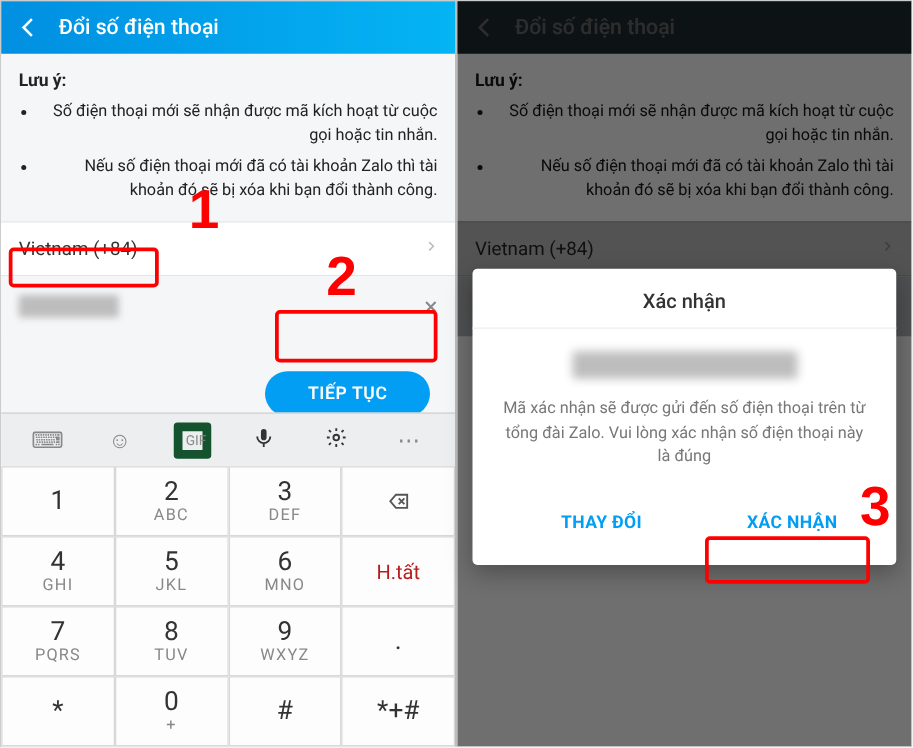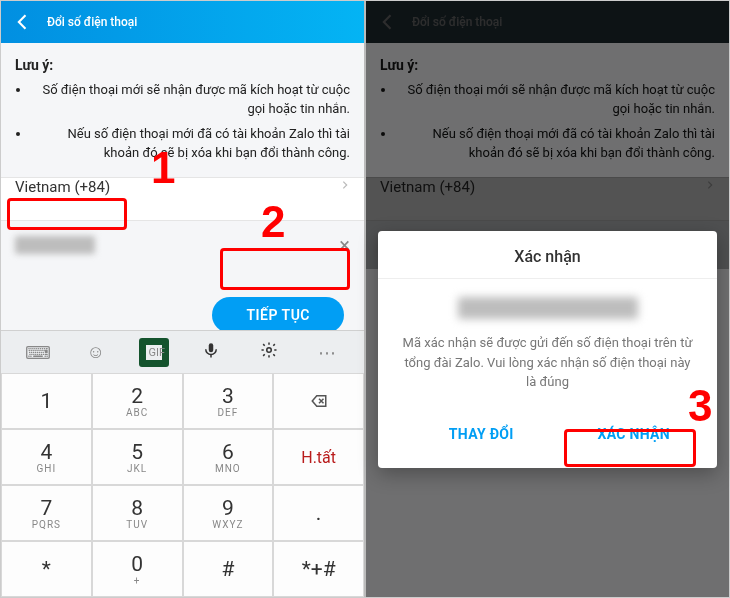--- a/index.html
+++ b/index.html
@@ -3,47 +3,47 @@
 <meta charset="utf-8">
 <style>
   * { box-sizing: border-box; margin: 0; padding: 0; font-family: -apple-system, Roboto, Arial, sans-serif; }
   body { background: #fff; width: 730px; height: 598px; overflow: hidden; }
   .container { display: flex; width: 730px; height: 598px; border: 1px solid #ccc; }
   .pane { width: 364px; height: 596px; position: relative; background: #f5f6f8; }
   .divider { width: 2px; background: #bbb; }
   .header { background: linear-gradient(to right, #018fe1, #04b4f4); height: 42px; display: flex; align-items: center; padding: 0 10px; color: #fff; }
   .back-icon { width: 24px; height: 24px; display: flex; align-items: center; justify-content: center; margin-right: 12px; }
   .back-icon svg { stroke: #fff; }
-  .header-title { font-size: 12px; font-weight: 500; }
+  .header-title { font-size: 17px; font-weight: 500; }
   .note-block { padding: 12px 14px 8px; color: #222; font-size: 13px; line-height: 1.45; }
   .note-title { font-weight: 700; margin-bottom: 6px; font-size: 14px; }
   .note-block ul { list-style: disc; padding-left: 16px; text-align: right; }
   .note-block li { margin-bottom: 6px; }
-  .field-row { background: #fff; border-top: 1px solid #e5e5e5; border-bottom: 1px solid #e5e5e5; height: 44px; display: flex; align-items: flex-start; padding: 0 14px; font-size: 15px; color: #333; position: relative; }
+  .field-row { background: #fff; border-top: 1px solid #e5e5e5; border-bottom: 1px solid #e5e5e5; height: 44px; display: flex; align-items: center; padding: 0 14px; font-size: 15px; color: #333; position: relative; }
   .chevron { margin-left: auto; color: #bbb; }
   .phone-row { height: 48px; padding: 0 14px; display: flex; align-items: center; background: #f5f6f8; position: relative; }
   .phone-blur { width: 80px; height: 18px; background: #bdbdbd; filter: blur(3px); border-radius: 2px; }
   .clear-x { margin-left: auto; color: #888; font-size: 20px; }
   .btn-continue { background: #019ef4; color: #fff; border: none; border-radius: 22px; padding: 10px 34px; font-size: 14px; font-weight: 600; letter-spacing: 0.5px; display: block; margin: 28px 20px 0 auto; }
   .annot { position: absolute; color: #ff0000; font-size: 44px; font-weight: 900; z-index: 50; pointer-events: none; font-family: Arial, sans-serif; }
   .redbox { position: absolute; border: 3px solid #ff0000; border-radius: 4px; z-index: 49; pointer-events: none; }
   
   .kbd { position: absolute; bottom: 0; left: 0; right: 0; background: #eceef0; border-top: 1px solid #d0d0d0; }
   .kbd-toolbar { height: 42px; display: flex; align-items: center; justify-content: space-around; padding: 0 8px; color: #888; }
   .kbd-toolbar span { width: 30px; text-align: center; font-size: 18px; }
   .kbd-grid { display: grid; grid-template-columns: repeat(4, 1fr); }
   .key { height: 56px; border: 0.5px solid #d8d8d8; background: #fdfdfd; display: flex; flex-direction: column; align-items: center; justify-content: center; }
   .key .num { font-size: 21px; color: #333; font-weight: 400; }
-  .key .sub { font-size: 10px; color: #888; letter-spacing: 1px; margin-top: -1px; }
+  .key .sub { font-size: 13px; color: #888; letter-spacing: 1px; margin-top: -1px; }
   .key.func { color: #666; font-size: 15px; }
   .key.blue .num, .key.blue { color: #b91c1c; }
   .key.bksp svg { stroke: #555; }
   
   .dim-overlay { position: absolute; inset: 0; background: rgba(0,0,0,0.55); }
-  .modal { position: absolute; left: 12px; right: 12px; top: 230px; background: #fff; border-radius: 4px; box-shadow: 0 6px 20px rgba(0,0,0,0.3); }
+  .modal { position: absolute; left: 12px; right: 12px; top: 214px; background: #fff; border-radius: 4px; box-shadow: 0 6px 20px rgba(0,0,0,0.3); }
   .modal-title { text-align: center; padding: 16px 0 12px; font-size: 16px; color: #333; font-weight: 500; border-bottom: 1px solid #eee; }
   .modal-body { padding: 18px 24px 14px; text-align: center; }
   .modal-phone { width: 180px; height: 22px; background: #bdbdbd; filter: blur(4px); margin: 0 auto 14px; border-radius: 2px; }
   .modal-msg { font-size: 13px; color: #777; line-height: 1.5; }
   .modal-actions { display: flex; padding: 10px 12px 16px; gap: 10px; margin-left: 20px; }
   .modal-btn { flex: 1; text-align: center; font-size: 14px; font-weight: 700; letter-spacing: 0.3px; padding: 10px 0; color: #019ef4; background: transparent; border: none; }
   
   .pane.right .header { filter: brightness(0.55); background:#4a6a7a; }
   .pane.right .content-under { filter: brightness(0.72); }
 </style>

